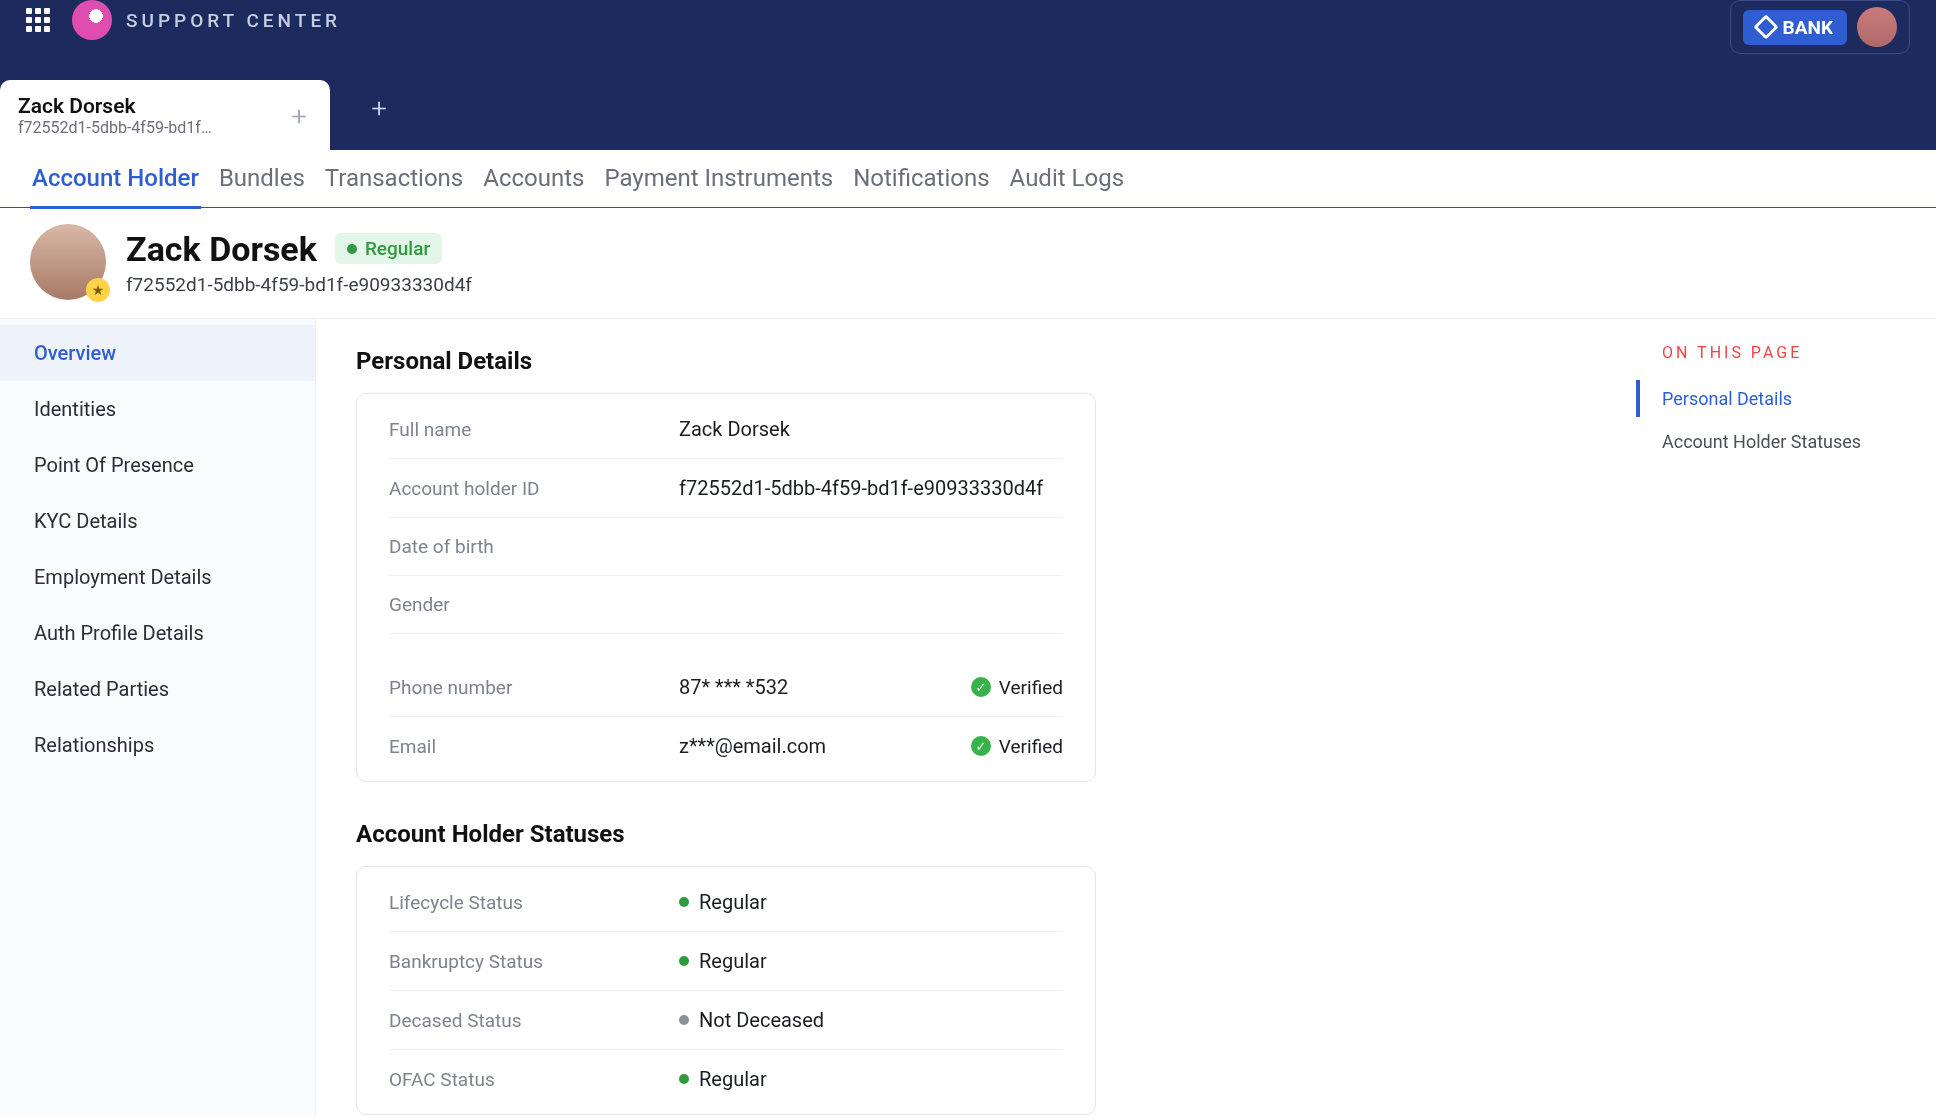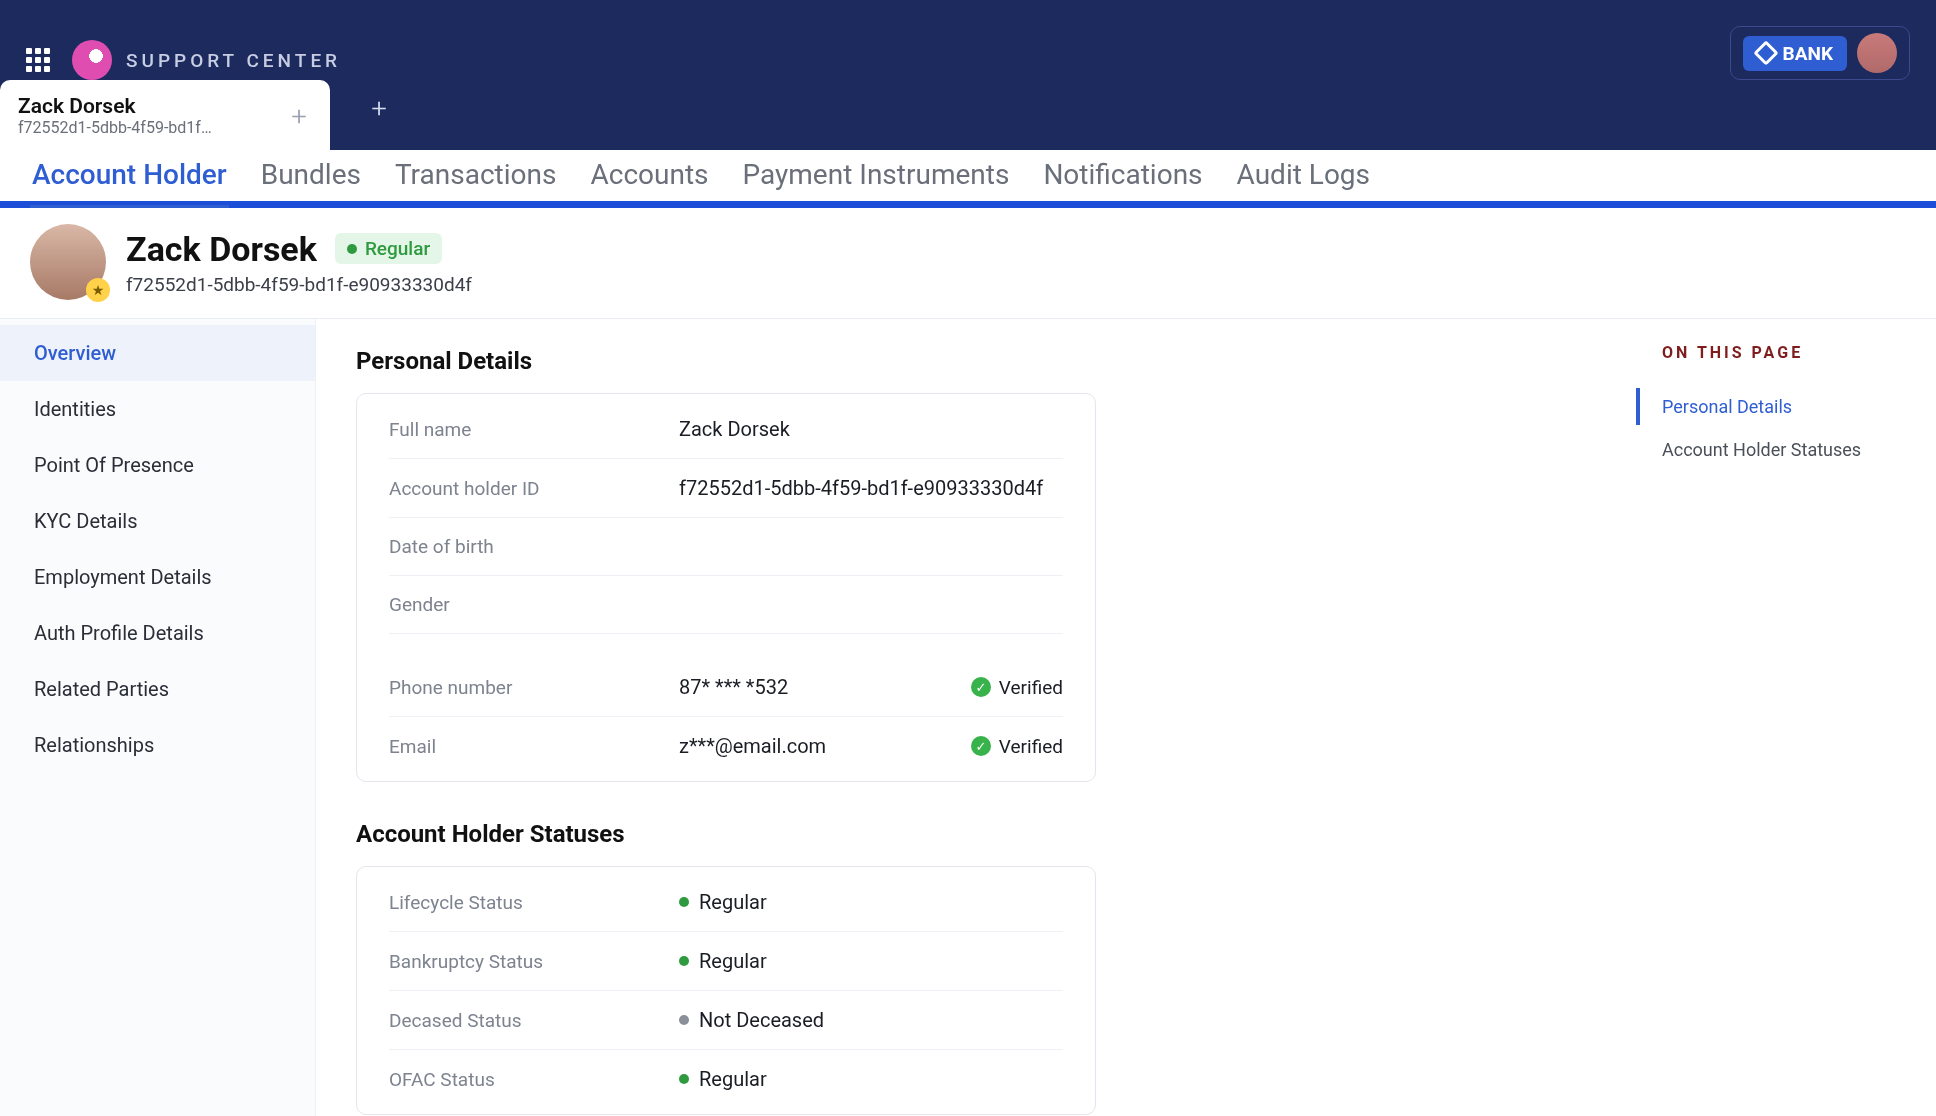--- a/index.html
+++ b/index.html
@@ -1,35 +1,35 @@
 <!DOCTYPE html>
 <html><head>
 <meta charset="utf-8">
 <style>
   * { box-sizing: border-box; margin: 0; padding: 0; font-family: -apple-system, BlinkMacSystemFont, "Segoe UI", Roboto, sans-serif; }
   body { background:#fff; color:#111; width:1936px; height:1116px; overflow:hidden; font-size:19px; }
-  .topbar { background:#1c2a5e; height:80px; display:flex; align-items:flex-end; padding:0 26px; justify-content:space-between; }
+  .topbar { background:#1c2a5e; height:80px; display:flex; align-items:flex-start; padding:0 26px; justify-content:space-between; }
   .topbar-left { display:flex; align-items:center; gap:22px; }
   .apps-icon { width:24px; height:24px; display:grid; grid-template-columns:repeat(3,1fr); grid-template-rows:repeat(3,1fr); gap:3px; cursor:pointer;}
   .apps-icon div{ background:#fff; border-radius:1px;}
   .brand { display:flex; align-items:center; gap:14px; }
   .brand-logo{ width:40px; height:40px; border-radius:50%; background:radial-gradient(circle at 60% 40%, #fff 0 20%, #e04db0 20% 100%); display:flex; align-items:center; justify-content:center;}
   .brand-text{ color:#c7cde2; letter-spacing:4px; font-weight:500; font-size:19px;}
   .topbar-right{display:flex; align-items:center; gap:14px;}
   .bank-chip{display:flex;align-items:center;gap:10px;background:#1c2a5e;border:1px solid #3a4a8c;border-radius:10px;padding:6px 12px;}
   .bank-pill{display:flex;align-items:center;gap:8px;background:#2f5ed3;color:#ffffff;padding:6px 14px;border-radius:6px;font-weight:700;font-size:19px;}
   .diamond{width:18px;height:18px;transform:rotate(45deg);border:3px solid #fff;border-radius:3px;}
   .avatar{width:40px;height:40px;border-radius:50%;background:linear-gradient(#c97a7a,#b06a6a);display:flex;align-items:center;justify-content:center;color:#222;font-weight:700;}
   .tabstrip{background:#1c2a5e; height:70px; display:flex; align-items:flex-end; padding-left:0px; gap:36px;}
   .doc-tab{background:#fff; border-radius:10px 10px 0 0; height:70px; width:330px; padding:10px 18px; display:flex; align-items:center; justify-content:space-between; position:relative;}
   .doc-tab .title{font-weight:600; font-size:21px;}
   .doc-tab .sub{color:#6a6f7a; font-size:16px; max-width:230px; overflow:hidden; text-overflow:ellipsis; white-space:nowrap;}
   .plus{color:#9aa1b3;font-size:26px;cursor:pointer;}
   .plus.outer{color:#d8ddef; align-self:center; margin-bottom:16px;}
-  .nav{background:#fff; display:flex; gap:30px; padding:0 30px; border-bottom:7px solid #1d4ed8; height:58px; align-items:center; font-size:28px; color:#6a6f7a;}
+  .nav{background:#fff; display:flex; gap:16px; padding:0 30px; border-bottom:1px solid #1d4ed8; height:58px; align-items:center; font-size:24px; color:#6a6f7a;}
   .nav-item{padding:14px 2px; cursor:pointer; border-bottom:3px solid transparent; margin-bottom:-1px;}
   .nav-item.active{color:#2f5ed3; border-bottom-color:#2f5ed3; font-weight:500;}
   .profile{background:#fff; display:flex; align-items:center; gap:20px; padding:16px 30px 18px; border-bottom:1px solid #e9ecf3;}
   .profile-avatar{width:76px;height:76px;border-radius:50%;background:linear-gradient(#d9b7a6,#a77a66); position:relative;}
   .star-badge{position:absolute;right:-4px;bottom:-2px;width:24px;height:24px;border-radius:50%;background:#ffd24a;display:flex;align-items:center;justify-content:center;color:#7a5c00;font-size:14px;}
   .name-line{display:flex;align-items:center;gap:18px;}
   .person-name{font-size:34px;font-weight:700;}
   .status-chip{display:inline-flex;align-items:center;gap:8px;background:#e3f6e7;color:#2f9a3f;border-radius:6px;padding:4px 12px;font-size:19px;font-weight:500;}
   .dot{width:10px;height:10px;border-radius:50%;display:inline-block;}
   .dot.green{background:#2f9a3f;} .dot.gray{background:#8a8f9a;}
@@ -43,21 +43,21 @@
   .content h2{font-size:24px;font-weight:700;margin-bottom:18px;}
   .card{border:1px solid #e3e6ee;border-radius:10px;width:740px;padding:6px 32px;margin-bottom:38px;}
   .row{display:flex;align-items:center;padding:17px 0;border-bottom:1px solid #eef0f5;}
   .row:last-child{border-bottom:none;}
   .row .label{width:290px;color:#7d838f;font-size:19px;}
   .row .value{flex:1;font-size:20px;color:#1a1d24;}
   .row .verify{display:flex;align-items:center;gap:8px;font-size:19px;color:#1a1d24;}
   .check{width:20px;height:20px;border-radius:50%;background:#38b24a;display:flex;align-items:center;justify-content:center;color:#fff;font-size:13px;}
   .gap-row{height:24px;border-bottom:1px solid transparent;}
   .rightcol{width:300px;padding:24px 20px 0 0;}
-  .toc-title{letter-spacing:3px;color:#7f1d1d;font-size:16px;font-weight:700;margin-bottom:26px;padding-left:26px;}
+  .toc-title{letter-spacing:3px;color:#ef4444;font-size:16px;font-weight:400;margin-bottom:18px;padding-left:26px;}
   .toc-item{padding:8px 0 8px 22px;border-left:4px solid transparent;font-size:18px;color:#4a4f59;cursor:pointer;margin-bottom:6px;}
   .toc-item.active{color:#2f5ed3;border-left-color:#2f5ed3;}
   .status-val{display:flex;align-items:center;gap:10px;}
 </style>
 </head>
 <body>
 
 <div class="topbar">
   <div class="topbar-left">
     <div class="apps-icon">

